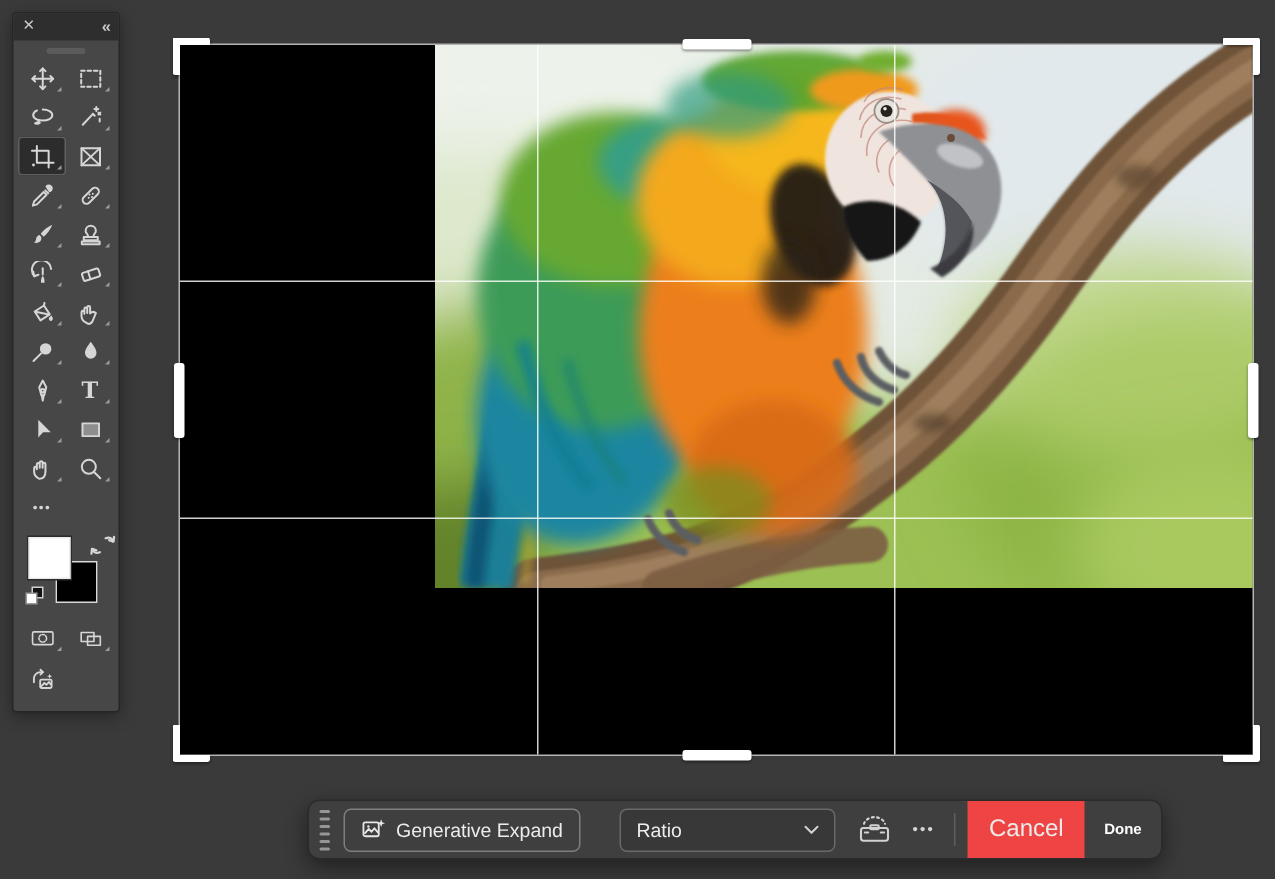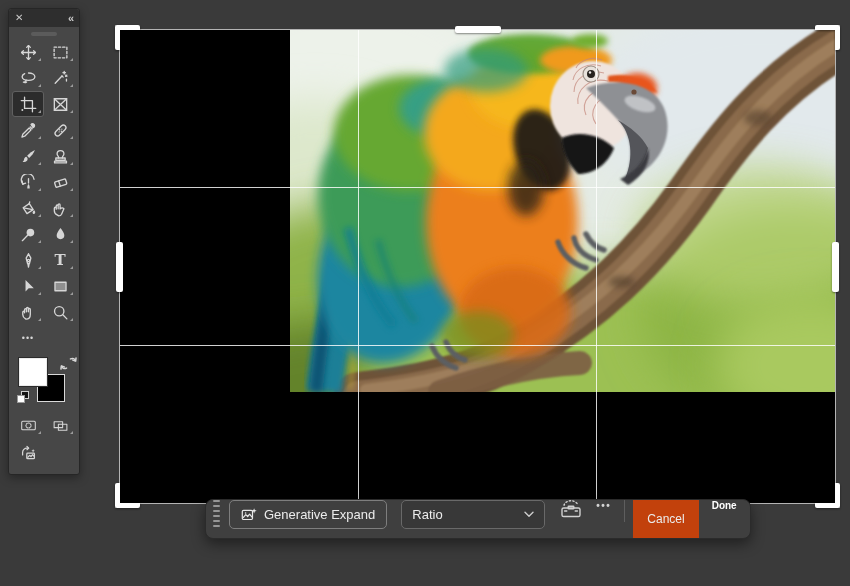--- a/index.html
+++ b/index.html
@@ -52,36 +52,36 @@
   .bl{left:-5px;bottom:-5px;border-left:5px solid #fff;border-bottom:5px solid #fff}
   .br{right:-5px;bottom:-5px;border-right:5px solid #fff;border-bottom:5px solid #fff}
   .hm{position:absolute;background:#fff;z-index:4;border-radius:2px;
       box-shadow:0 1px 2px rgba(0,0,0,.45)}
   .hmt{left:50%;margin-left:-23px;top:-4px;width:46px;height:7px}
   .hmb{left:50%;margin-left:-23px;bottom:-4px;width:46px;height:7px}
   .hml{top:50%;margin-top:-25px;left:-4px;width:7px;height:50px}
   .hmr{top:50%;margin-top:-25px;right:-4px;width:7px;height:50px}
 
   
-  .bar{position:absolute;left:205px;top:499px;height:38px;display:flex;align-items:flex-start;
+  .bar{position:absolute;left:205px;top:533px;height:38px;display:flex;align-items:center;
        background:#3f3f3f;border:1px solid #2b2b2b;border-radius:8px;
        box-shadow:0 5px 14px rgba(0,0,0,.45);overflow:hidden;z-index:20}
   .grip2{display:flex;flex-direction:column;gap:3px;margin:0 9px 0 7px}
   .grip2 i{width:7px;height:2px;background:#969696;border-radius:1px;display:block}
   .genbtn{display:flex;align-items:center;gap:7px;height:27px;padding:0 11px;
           border:1px solid #7e7e7e;border-radius:5px;color:#ececec;font-size:13px;
           background:transparent;white-space:nowrap;cursor:default}
   .ratio{display:flex;align-items:center;justify-content:space-between;width:122px;height:27px;
          padding:0 10px;border:1px solid #696969;border-radius:5px;background:#383838;
-         color:#ececec;font-size:13px;margin-left:14px;cursor:default}
+         color:#ececec;font-size:13px;margin-left:26px;cursor:default}
   .cam{margin-left:14px;display:flex;align-items:center}
   .moredots{margin-left:13px;color:#d4d4d4;font-size:10px;letter-spacing:1.5px;font-weight:bold}
   .vdiv{width:1px;height:22px;background:#5e5e5e;margin-left:13px}
-  .cancel{align-self:stretch;display:flex;align-items:center;padding:0 14px;background:#c2410c;
-          color:#ebebeb;font-size:12px;margin-left:8px;cursor:default}
+  .cancel{align-self:stretch;display:flex;align-items:center;padding:0 14px;background:#ef4444;
+          color:#ebebeb;font-size:16px;margin-left:8px;cursor:default}
   .doneb{display:flex;align-items:center;padding:0 13px;color:#fff;font-weight:bold;
          font-size:10px;cursor:default}
 </style>
 </head>
 <body>
 
 <div class="panel">
   <div class="phead">
     <span class="xg">✕</span>
     <span class="cg">«</span>

